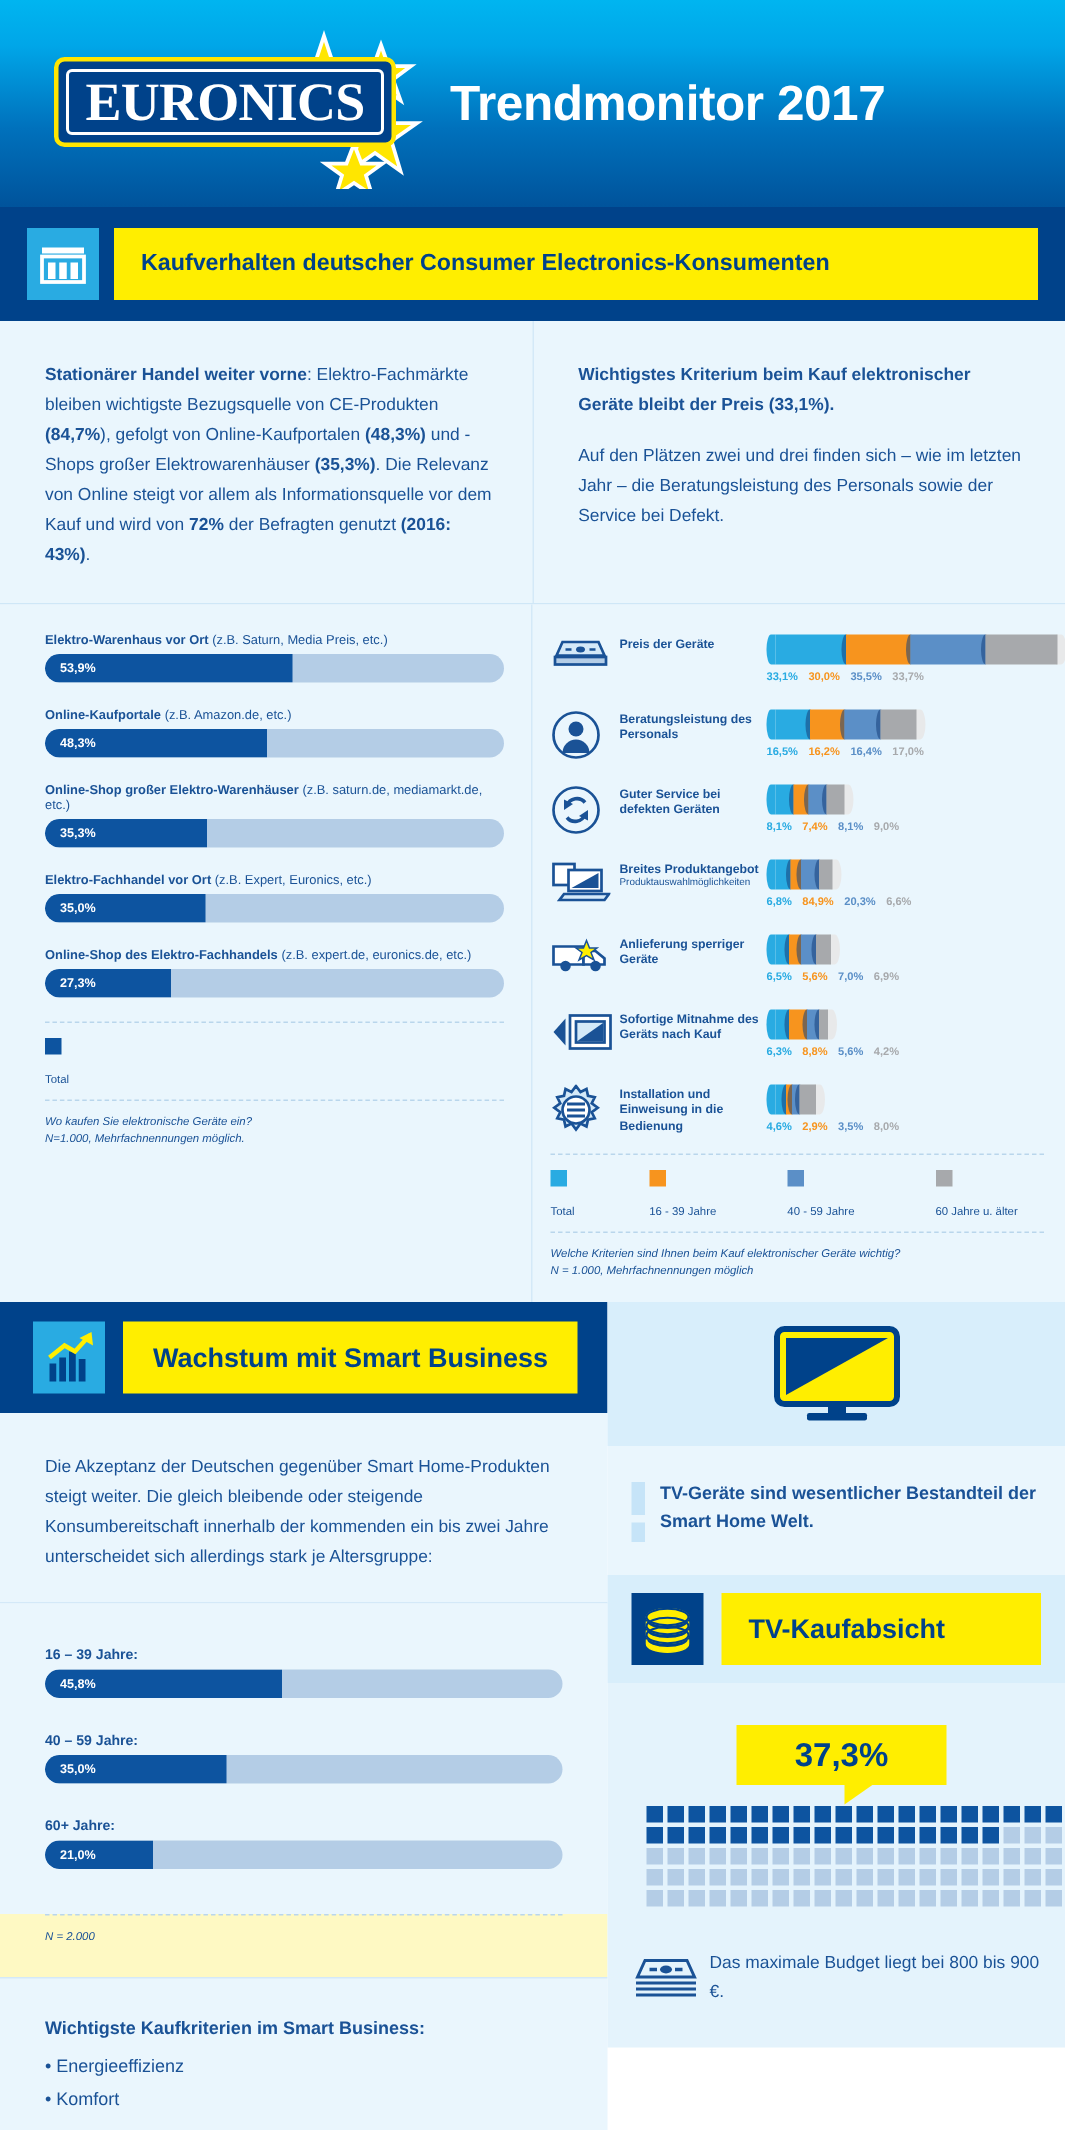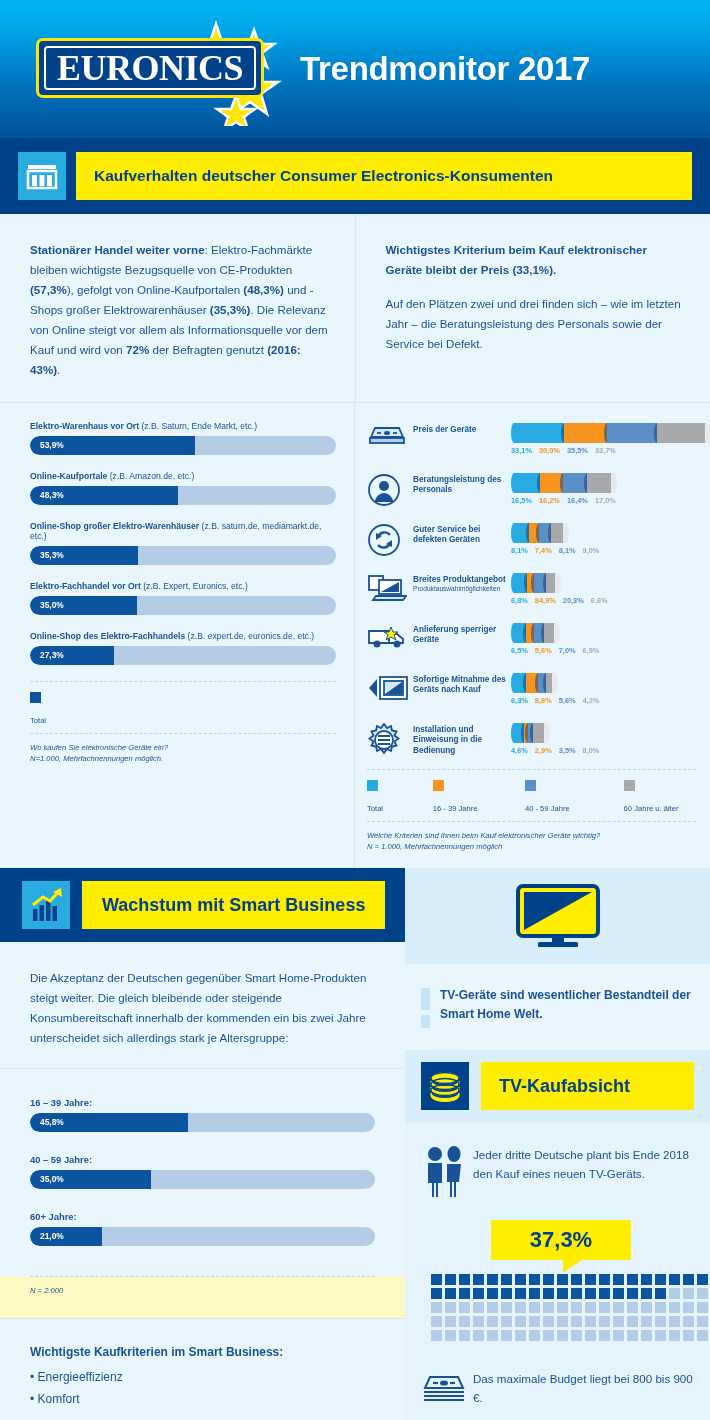--- a/index.html
+++ b/index.html
@@ -316,34 +316,34 @@
       <rect x="14" y="23" width="5" height="11" fill="#ffffff"></rect>
       <rect x="21.5" y="23" width="5" height="11" fill="#ffffff"></rect>
       <rect x="29" y="23" width="5" height="11" fill="#ffffff"></rect>
     </svg>
   </div>
   <div class="banner-label">Kaufverhalten deutscher Consumer Electronics-Konsumenten</div>
 </div>
 
 <div class="intro-row">
   <div class="intro-col">
-    <span><b>Stationärer Handel weiter vorne</b>: Elektro-Fachmärkte bleiben wichtigste Bezugsquelle von CE-Produkten <b>(57,3%</b>), gefolgt von Online-Kaufportalen <b>(48,3%)</b> und -Shops großer Elektrowarenhäuser <b>(35,3%)</b>. Die Relevanz von Online steigt vor allem als Informationsquelle vor dem Kauf und wird von <b>72%</b> der Befragten genutzt <b>(2016: 43%)</b>.</span>
+    <span><b>Stationärer Handel weiter vorne</b>: Elektro-Fachmärkte bleiben wichtigste Bezugsquelle von CE-Produkten <b>(84,7%</b>), gefolgt von Online-Kaufportalen <b>(48,3%)</b> und -Shops großer Elektrowarenhäuser <b>(35,3%)</b>. Die Relevanz von Online steigt vor allem als Informationsquelle vor dem Kauf und wird von <b>72%</b> der Befragten genutzt <b>(2016: 43%)</b>.</span>
   </div>
   <div class="intro-col">
     <div style="font-weight:bold;margin-bottom:14px;">Wichtigstes Kriterium beim Kauf elektronischer Geräte bleibt der Preis (33,1%).</div>
     <div>Auf den Plätzen zwei und drei finden sich – wie im letzten Jahr – die Beratungsleistung des Personals sowie der Service bei Defekt.</div>
   </div>
 </div>
 
 <div class="chart-row">
 
   <div class="chart-left">
     <div id="pbars1">
         <div class="pbar-item">
-          <div class="pbar-label">Elektro-Warenhaus vor Ort <span>(z.B. Saturn, Ende Markt, etc.)</span></div>
+          <div class="pbar-label">Elektro-Warenhaus vor Ort <span>(z.B. Saturn, Media Preis, etc.)</span></div>
           <div class="pbar-track">
             <div class="pbar-fill" style="width: 53.9%;"></div>
             <div class="pbar-value">53,9%</div>
           </div>
         </div>
         <div class="pbar-item">
           <div class="pbar-label">Online-Kaufportale <span>(z.B. Amazon.de, etc.)</span></div>
           <div class="pbar-track">
             <div class="pbar-fill" style="width: 48.3%;"></div>
             <div class="pbar-value">48,3%</div>
@@ -701,31 +701,20 @@
             <ellipse cx="24" cy="16" rx="14" ry="5.5"></ellipse>
             <ellipse cx="24" cy="22" rx="14" ry="5.5"></ellipse>
             <ellipse cx="24" cy="28" rx="14" ry="5.5"></ellipse>
           </g>
         </svg>
       </div>
       <div class="rt-banner-label">TV-Kaufabsicht</div>
     </div>
 
     <div class="rt-body">
-      <div class="rt-people">
-        <div class="rt-people-icon">
-          <svg width="48" height="56" viewBox="0 0 48 56" fill="#1a5296">
-            <circle cx="14" cy="10" r="7"></circle>
-            <path d="M7 19 h14 v20 h-4 v14 h-2 v-14 h-2 v14 h-2 v-14 h-4 z"></path>
-            <ellipse cx="33" cy="10" rx="6.5" ry="8"></ellipse>
-            <path d="M26 20 h14 l-2 18 h-3 v15 h-2 v-15 h-2 v15 h-2 v-15 h-3 z"></path>
-          </svg>
-        </div>
-        <div class="rt-people-text">Jeder dritte Deutsche plant bis Ende 2018 den Kauf eines neuen TV-Geräts.</div>
-      </div>
 
       <div class="rt-callout">
         <div class="rt-callout-box">37,3%</div>
         <div class="rt-callout-tail"></div>
       </div>
 
       <div class="waffle" id="waffle">
           <i style="background: rgb(13, 84, 160);"></i>
           <i style="background: rgb(13, 84, 160);"></i>
           <i style="background: rgb(13, 84, 160);"></i>

